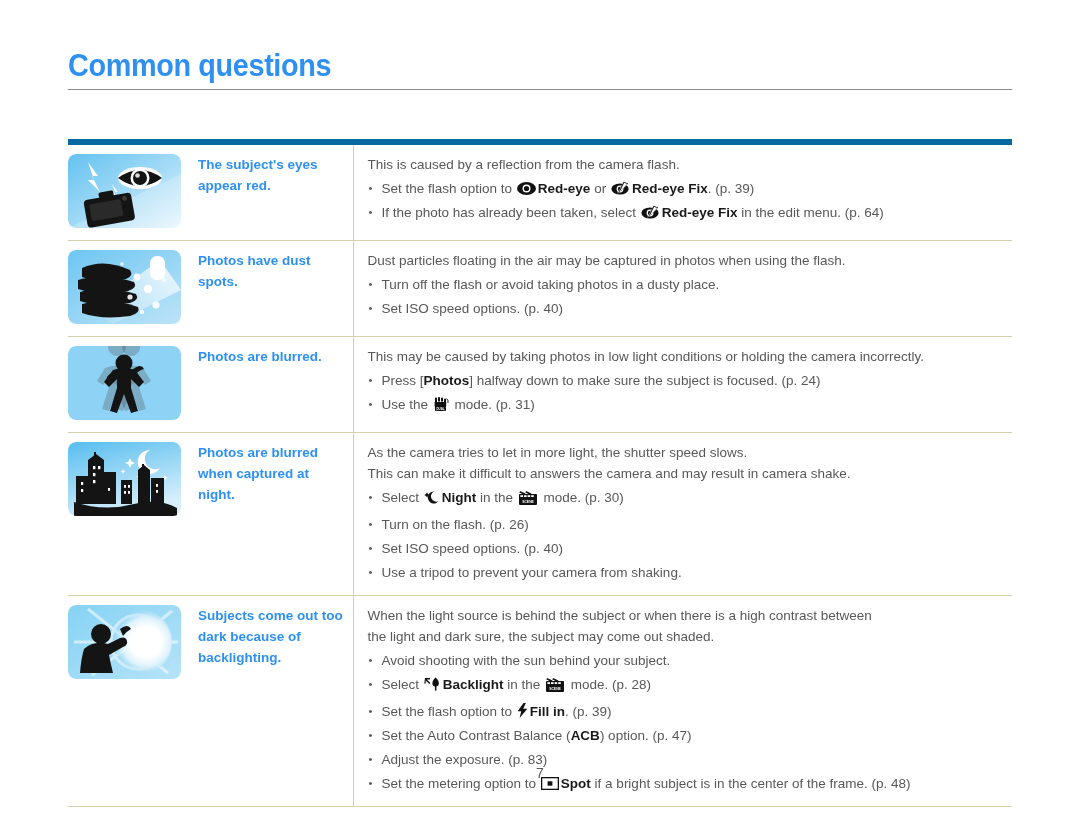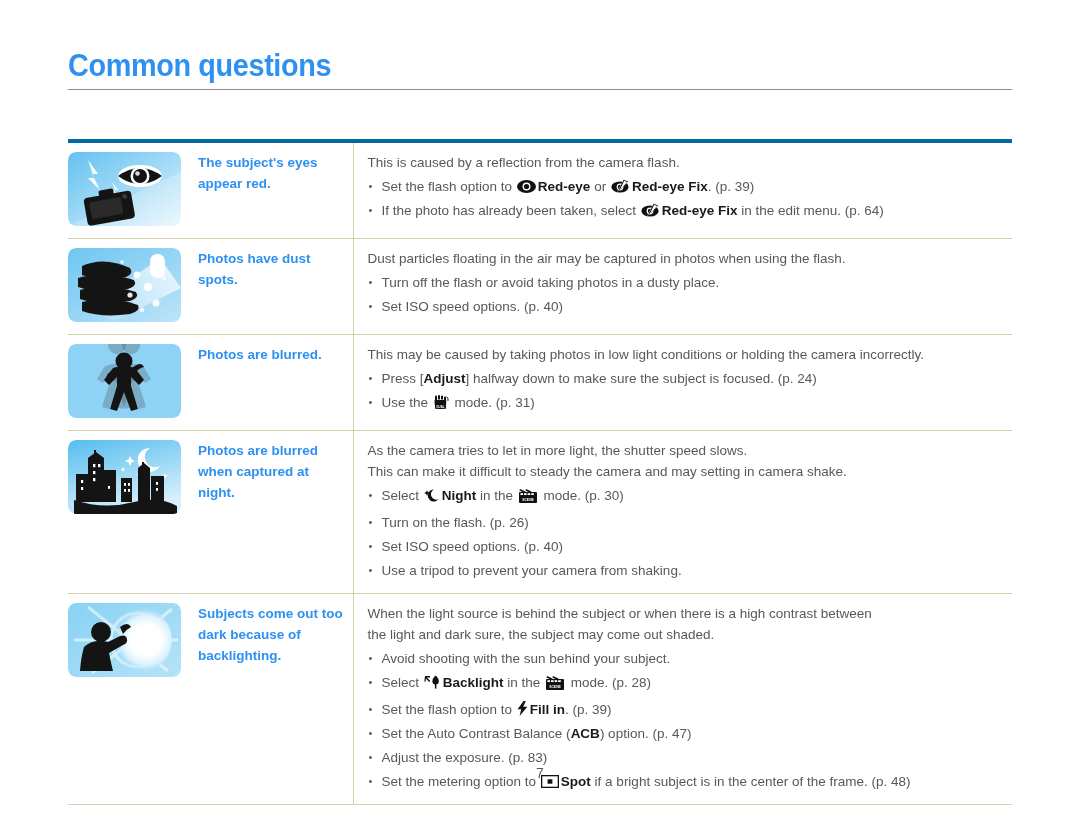--- a/index.html
+++ b/index.html
@@ -59,21 +59,21 @@
     top: 139px;
     width: 944px;
     border-collapse: collapse;
     table-layout: fixed;
   }
   .qtable tr { vertical-align: top; }
   .qtable td {
     padding: 0;
     border-bottom: 1px solid #d8cfae;
   }
-  .qtable tr:first-child td { border-top: 4px solid #0369a1; }
+  .qtable tr:first-child td { border-top: 6px solid #0369a1; }
   td.col-thumb { width: 130px; padding: 9px 0 12px 0; }
   td.col-label {
     width: 155px;
     padding: 9px 8px 12px 0;
     border-right: 1px solid #d8cfae;
   }
   td.col-body { padding: 9px 0 12px 14px; margin-left: 37px; }
 
   .q-label {
     color: #2e90f0;
@@ -283,21 +283,21 @@
     </g>
   </svg>
             </div>
           </td>
           <td class="col-label">
             <div class="q-label">Photos are blurred.</div>
           </td>
           <td class="col-body">
             <div class="intro-line">This may be caused by taking photos in low light conditions or holding the camera incorrectly.</div>
             <ul class="bullets">
-              <li>Press [<span class="b">Adjust</span>] halfway down to make sure the subject is focused. (p. 24)</li>
+              <li>Press [<span class="b">Photos</span>] halfway down to make sure the subject is focused. (p. 24)</li>
               <li>Use the <span class="ic"><svg width="16" height="15" viewBox="0 0 16 15">
                     <path d="M2 6 v-3.4 a1 1 0 0 1 2 0 V6 M5 5.6 V2 a1 1 0 0 1 2 0 v3.6 M8 5.6 V2.4 a1 1 0 0 1 2 0 v3.2 M11 6.2 V3.4 a1 1 0 0 1 2 0 V7" fill="#111"></path>
                     <path d="M1.6 6 h11.6 v3.4 a5.6 5.6 0 0 1 -11.6 0 Z" fill="#111"></path>
                     <path d="M13.6 2.6 q2 1.6 1.4 4.2" stroke="#111" stroke-width="1" fill="none"></path>
                     <rect x="2" y="11.6" width="11" height="3.2" fill="#111"></rect>
                     <text x="7.5" y="14.2" font-size="2.9" fill="#fff" text-anchor="middle" font-family="Liberation Sans, sans-serif" font-weight="bold">DUAL</text>
                   </svg></span> mode. (p. 31)</li>
             </ul>
           </td>
         </tr>
@@ -346,21 +346,21 @@
       <rect x="40" y="46" width="2" height="2.8"></rect>
     </g>
   </svg>
             </div>
           </td>
           <td class="col-label">
             <div class="q-label">Photos are blurred when captured at night.</div>
           </td>
           <td class="col-body">
             <div class="intro-line">As the camera tries to let in more light, the shutter speed slows.</div>
-            <div class="intro-line">This can make it difficult to steady the camera and may setting in camera shake.</div>
+            <div class="intro-line">This can make it difficult to answers the camera and may result in camera shake.</div>
             <ul class="bullets">
               <li>Select <span class="ic"><svg width="16" height="13" viewBox="0 0 16 13">
                     <path d="M10 0.5 a6 6 0 1 0 4.6 9.6 a5 5 0 1 1 -4.6 -9.6 Z" fill="#111"></path>
                     <path d="M3 1.2 l0.9 1.9 1.9 0.9 -1.9 0.9 -0.9 1.9 -0.9 -1.9 -1.9 -0.9 1.9 -0.9 Z" fill="#111"></path>
                   </svg></span><span class="b">Night</span> in the <span class="ic-scene"><svg width="18" height="14" viewBox="0 0 18 14">
                     <rect x="0" y="3" width="18" height="11" rx="1" fill="#111"></rect>
                     <g fill="#fff">
                       <rect x="1.4" y="4.2" width="2.6" height="1.8"></rect>
                       <rect x="5" y="4.2" width="2.6" height="1.8"></rect>
                       <rect x="8.6" y="4.2" width="2.6" height="1.8"></rect>

